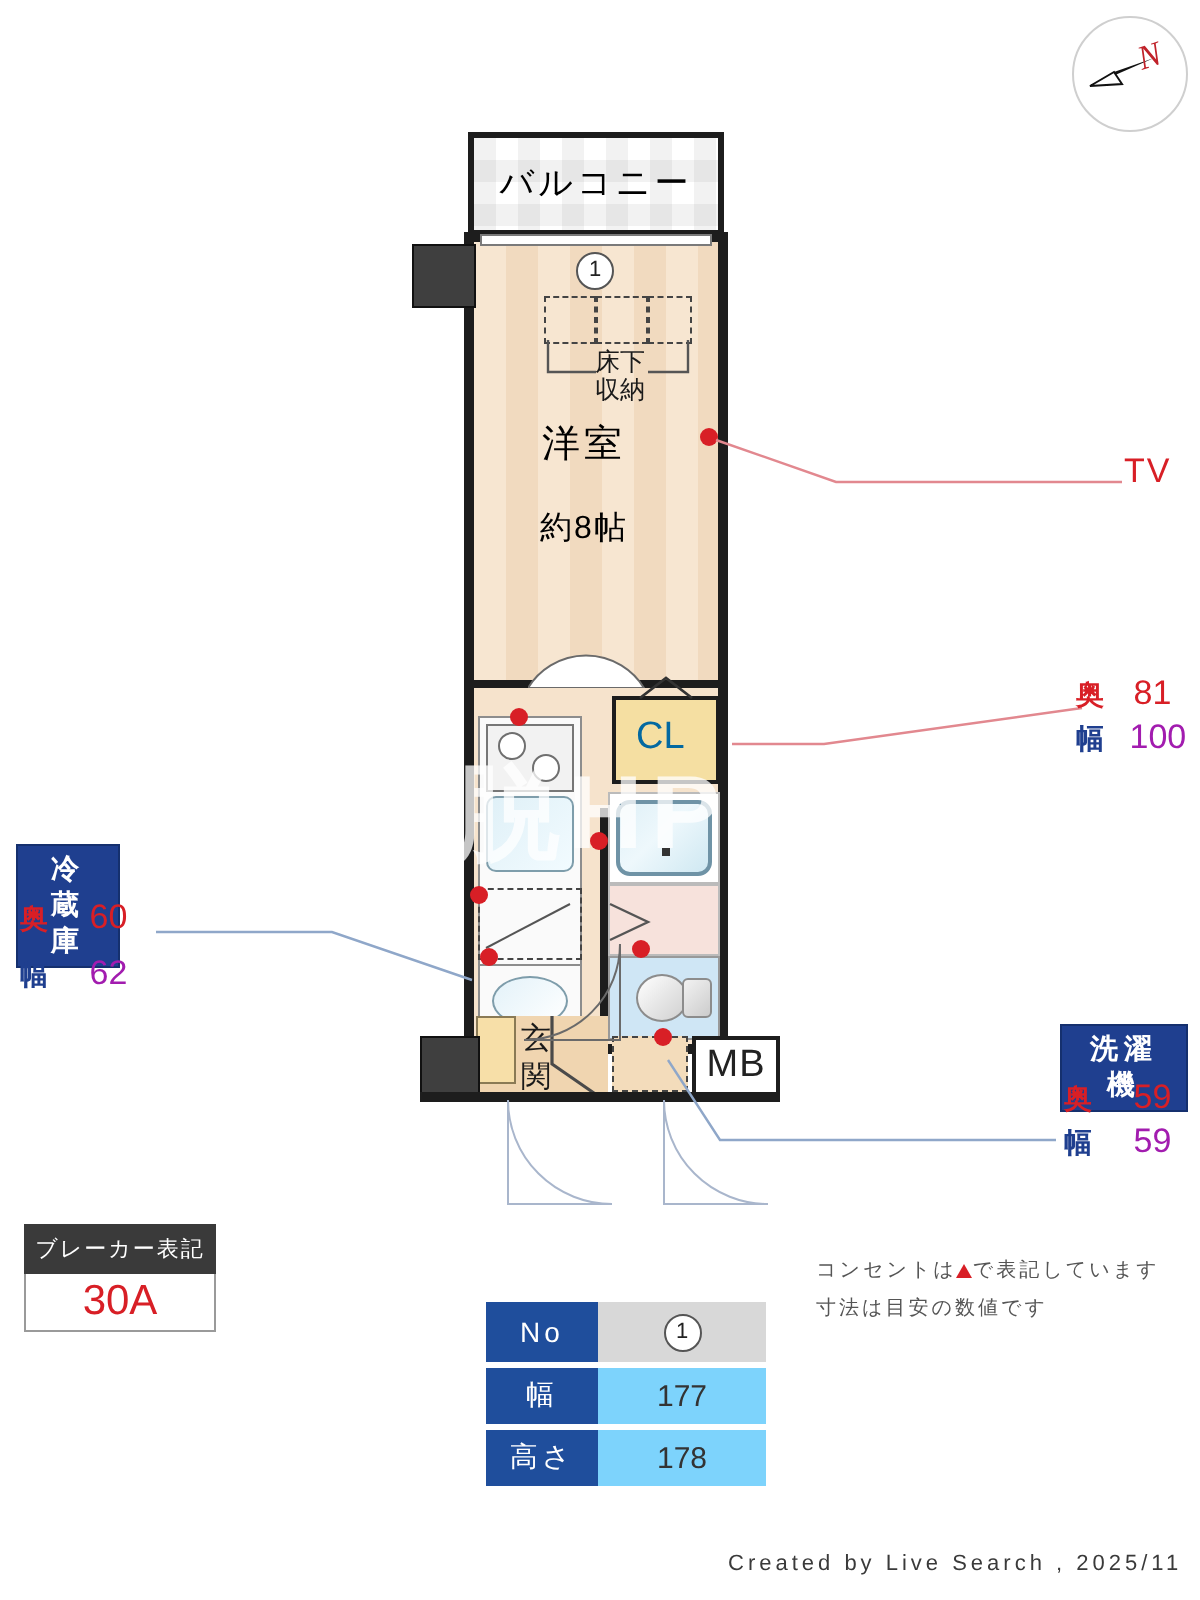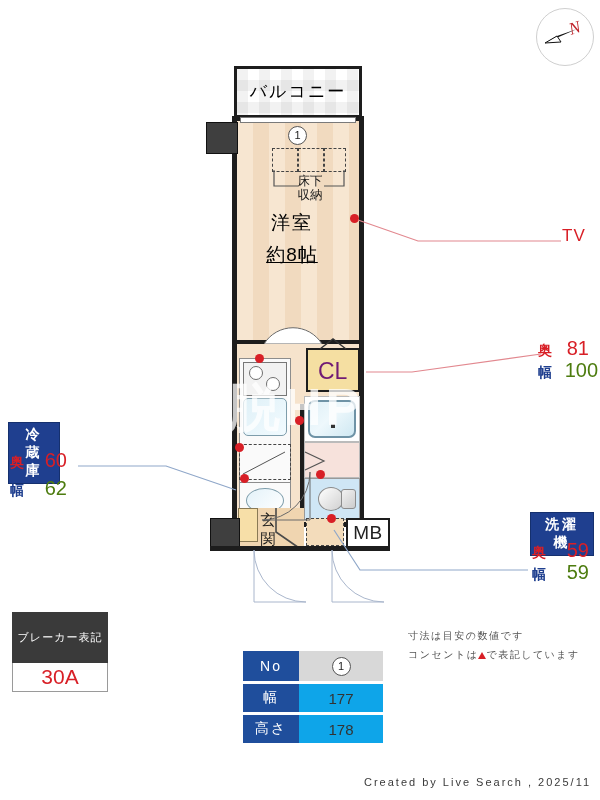--- a/index.html
+++ b/index.html
@@ -47,60 +47,60 @@
   .shoe{background:#f7dfa8;border:1px solid #8a7a55;box-sizing:border-box;}
   .mb{background:#ffffff;border:2px solid #1d1d1d;box-sizing:border-box;
       display:flex;align-items:center;justify-content:center;
       font-size:19px;letter-spacing:.5px;}
   .dashed{border:1.6px dashed #444;box-sizing:border-box;}
 
   
   .jlabel{font-size:17px;color:#000000;text-align:center;line-height:1.15;}
   .jsmall{font-size:12.5px;color:#1a1a1a;text-align:center;line-height:1.12;}
   .klabel{font-size:19px;color:#1a1a1a;}
-  .cllabel{font-size:23px;color:#701a75;}
+  .cllabel{font-size:19px;color:#0369a1;}
 
   
   .outlet{width:0;height:0;border-left:5px solid transparent;
           border-right:5px solid transparent;border-bottom:8px solid #d81f26;}
   .outlet.dot{width:9px;height:9px;border:0;background:#d81f26;border-radius:50%;}
 
   
   .wnum{width:17px;height:17px;border-radius:50%;border:1px solid #555;
         background:#fff;font-size:11px;line-height:16px;text-align:center;color:#222;}
   .anchor{width:9px;height:9px;border-radius:50%;background:#d81f26;}
 
   
   .chip{
     background:#1f3f8f;color:#fff;font-size:14px;font-weight:bold;
     padding:3px 9px;border:1px solid #15306e;letter-spacing:3px;
     text-align:center;box-sizing:border-box;
   }
   .dimrow{font-size:17px;line-height:1.25;white-space:nowrap;}
   .dim-k{color:#d81f26;font-weight:bold;font-size:14px;letter-spacing:2px;}
   .dim-k.b{color:#1f3f8f;}
-  .dim-v{color:#d81f26;font-size:20px;}
-  .dim-v.b{color:#4d7c0f;margin-top:48px;}
+  .dim-v{color:#d81f26;font-size:17px;}
+  .dim-v.b{color:#a21caf;margin-top:48px;}
 
   .tvlabel{color:#d81f26;font-size:17px;letter-spacing:1px;}
 
   
   #breaker{left:12px;top:612px;width:96px;}
   #breaker .hd{background:#3a3a3a;color:#fff;font-size:11px;text-align:center;
-               padding:18px 0;letter-spacing:1px;}
+               padding:5px 0;letter-spacing:1px;}
   #breaker .bd{border:1px solid #9a9a9a;border-top:0;background:#fff;
                color:#d81f26;font-size:21px;text-align:center;padding:2px 0;}
 
   
   #curtain{left:243px;top:648px;width:140px;}
   #curtain .ttl{font-size:16px;color:#333;text-align:center;margin-bottom:8px;letter-spacing:2px;}
   #curtain table{border-collapse:separate;border-spacing:0 3px;width:100%;}
   #curtain th{background:#1f4e9c;color:#fff;font-size:14px;font-weight:normal;
               width:56px;padding:5px 0;text-align:center;letter-spacing:2px;}
-  #curtain td{background:#0ea5e9;color:#333;font-size:15px;text-align:center;padding:5px 0;}
+  #curtain td{background:#7dd3fc;color:#333;font-size:15px;text-align:center;padding:5px 0;}
   #curtain td.nocell{background:#d8d8d8;}
 
   
   #notes{left:408px;top:626px;font-size:10px;color:#555;line-height:1.9;letter-spacing:1.5px;}
   #notes .tri{display:inline-block;width:0;height:0;vertical-align:middle;
       border-left:4px solid transparent;border-right:4px solid transparent;border-bottom:7px solid #d81f26;}
 
   #footer{left:364px;top:776px;font-size:11px;color:#3a3a3a;letter-spacing:2px;}
 
   
@@ -139,21 +139,21 @@
   <div class="abs dashed" style="left:298px;top:148px;width:26px;height:24px;"></div>
   <div class="abs dashed" style="left:324px;top:148px;width:22px;height:24px;"></div>
   <svg class="abs" width="90" height="30" style="left:272px;top:170px;">
     <path d="M2,0 L2,16 L26,16" fill="none" stroke="#555" stroke-width="1.2"></path>
     <path d="M72,0 L72,16 L52,16" fill="none" stroke="#555" stroke-width="1.2"></path>
   </svg>
   <div class="abs jsmall" style="left:280px;top:174px;width:60px;">床下</div>
   <div class="abs jsmall" style="left:280px;top:188px;width:60px;">収納</div>
 
   <div class="abs jlabel" style="left:252px;top:212px;width:80px;font-size:19px;letter-spacing:2px;">洋室</div>
-  <div class="abs jlabel" style="left:248px;top:244px;width:88px;font-size:19px;letter-spacing:1px;text-decoration:underline;">約8帖</div>
+  <div class="abs jlabel" style="left:248px;top:256px;width:88px;font-size:16px;letter-spacing:1px;">約8帖</div>
 
   <div class="abs anchor" style="left:350px;top:214px;"></div>
   <svg class="abs" width="220" height="40" style="left:356px;top:214px;">
     <path d="M2,6 L62,27 L205,27" fill="none" stroke="#e2888f" stroke-width="1.2"></path>
   </svg>
   <div class="abs tvlabel" style="left:562px;top:226px;">TV</div>
 
   <div class="abs wall" style="left:237px;top:340px;width:122px;height:4px;"></div>
   <svg class="abs" width="70" height="36" style="left:262px;top:310px;">
     <path d="M2,34 A34,34 0 0 1 60,34 Z" fill="#fff" stroke="#6a6a6a" stroke-width="1"></path>
@@ -305,19 +305,19 @@
     </tr>
     <tr>
       <th>高さ</th>
       <td>178</td>
     </tr>
   </tbody>
     </table>
 </div>
 
 <div class="abs" id="notes">
-  <div>寸法は目安の数値です</div>
   <div>
     <span>コンセントは</span><span class="tri"></span><span>で表記しています</span>
   </div>
+  <div>寸法は目安の数値です</div>
 </div>
 
 <div class="abs" id="footer">Created by Live Search , 2025/11</div>
 
 </body></html>

